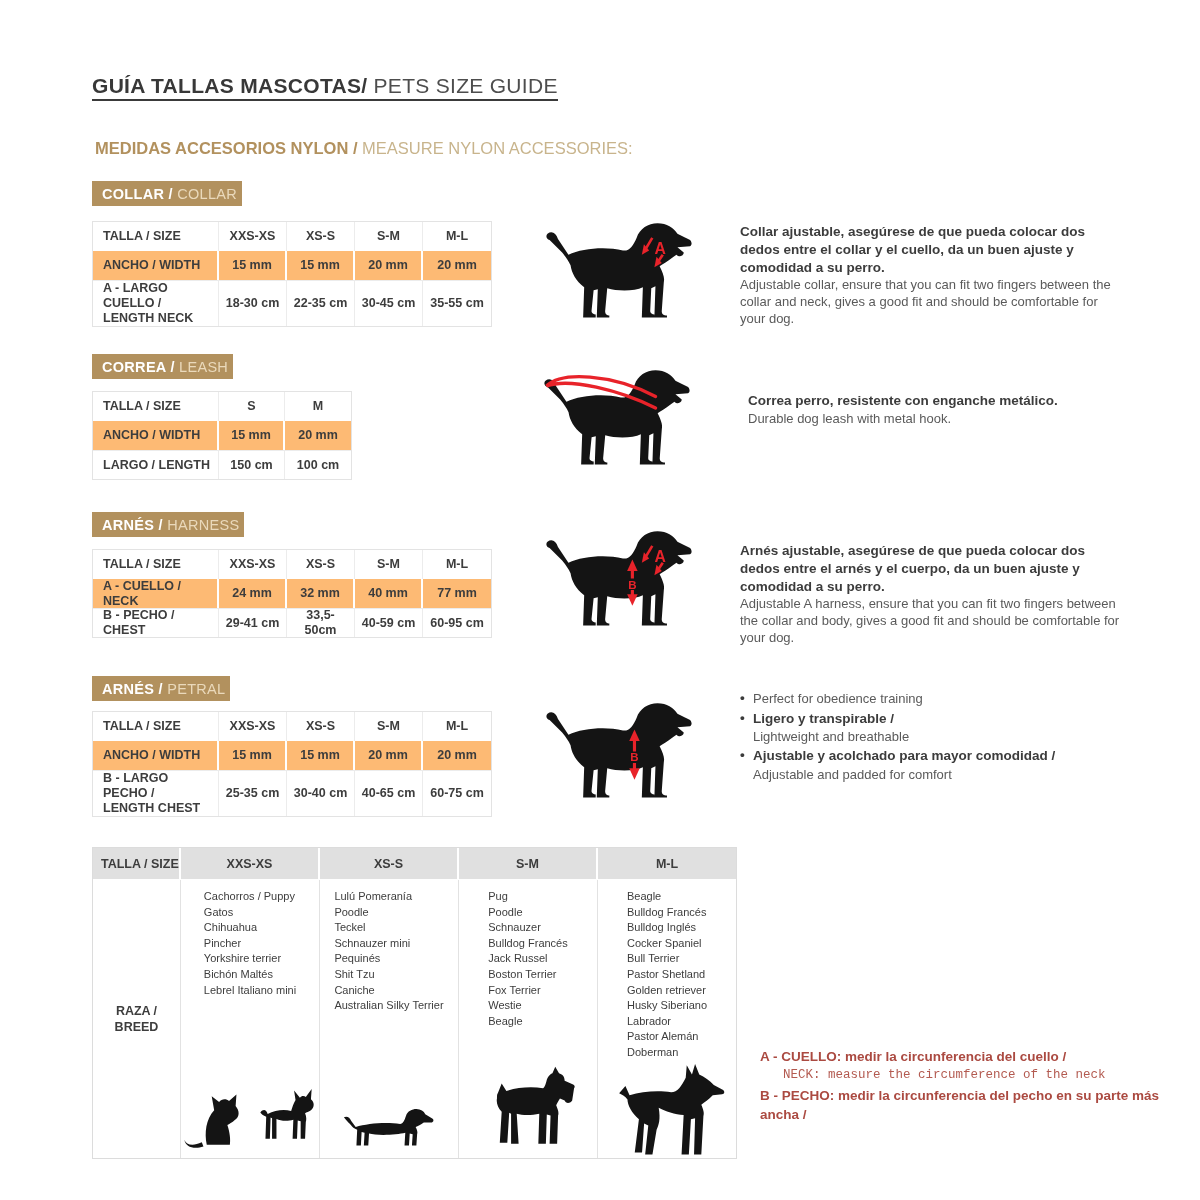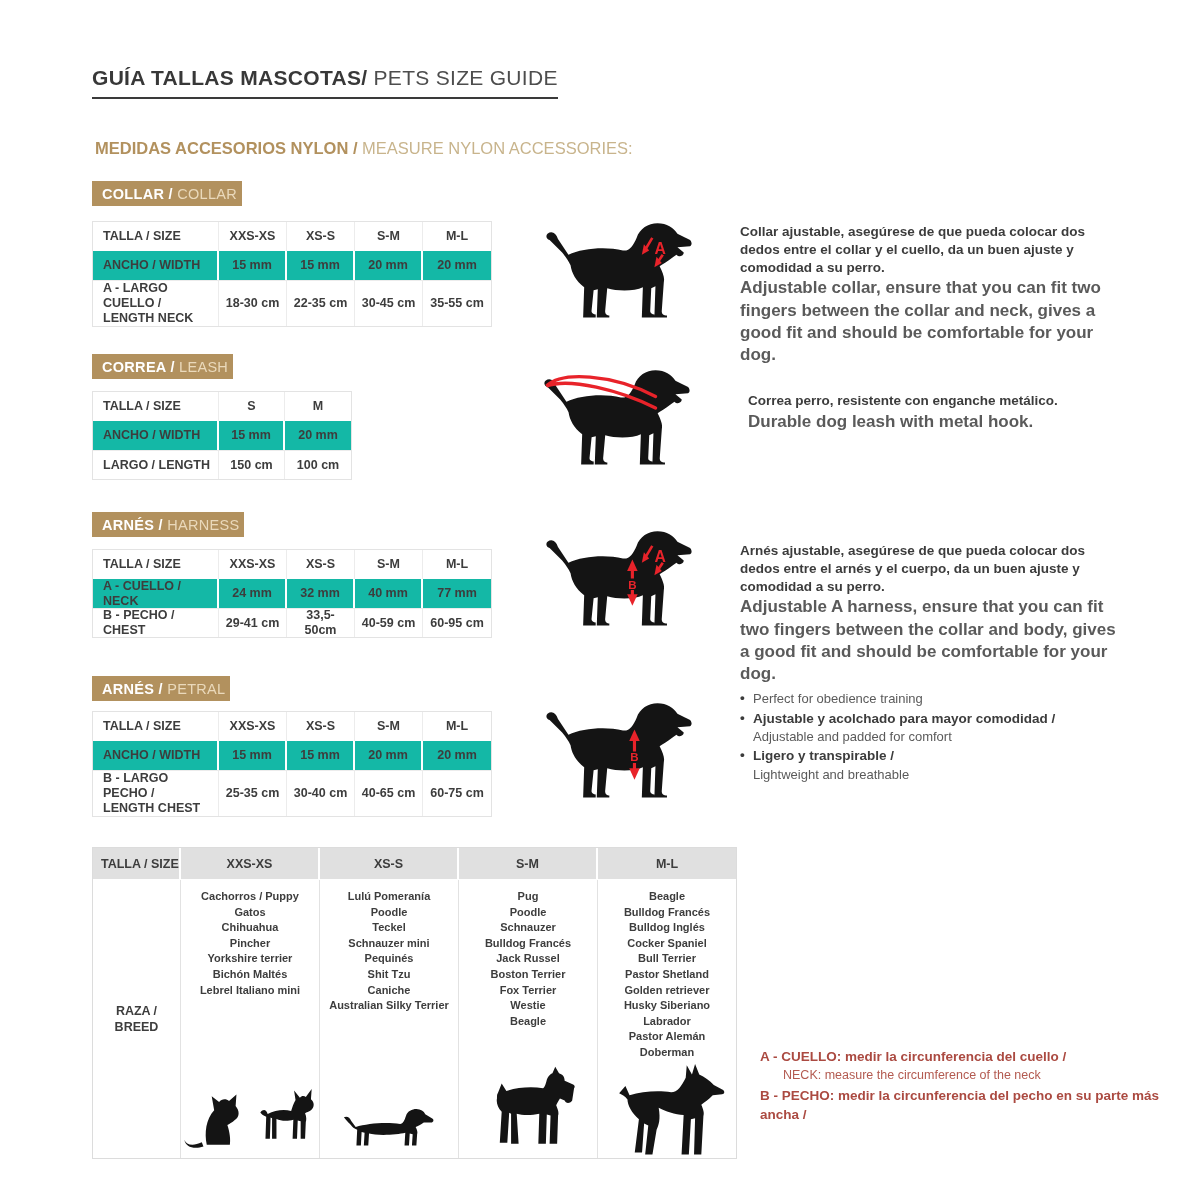--- a/index.html
+++ b/index.html
@@ -4,22 +4,22 @@
 <style>
   * { box-sizing: border-box; margin: 0; padding: 0; }
   body {
     width: 1200px; height: 1200px; background: #fff;
     font-family: "Liberation Sans", sans-serif; color: #3d3d3d;
   }
   .canvas { position: relative; width: 1200px; height: 1200px; overflow: hidden; background:#fff; }
   .abs { position: absolute; }
 
   
-  .title { left: 92px; top: 66px; font-size: 21px; letter-spacing: .3px;
-           border-bottom: 2px solid #3a3a3a; padding-bottom: 7px; }
+  .title { left: 92px; top: 74px; font-size: 21px; letter-spacing: .3px;
+           border-bottom: 2px solid #3a3a3a; padding-bottom: 1px; }
   .title-es { font-weight: 700; color: #383838; }
   .title-en { font-weight: 400; color: #4d4d4d; }
 
   
   .subtitle { left: 95px; top: 139px; font-size: 16.5px; }
   .subtitle-es { font-weight: 700; color: #b2915e; }
   .subtitle-en { font-weight: 400; color: #c8b48c; }
 
   
   .badge { background: #b2915e; padding: 5px 5px 4px 10px; font-size: 14.5px; letter-spacing: .3px; }
@@ -31,27 +31,27 @@
   .tbl5 { grid-template-columns: 126px repeat(4, 68px); }
   .tbl3 { grid-template-columns: 126px repeat(2, 66px); }
   .rows-tall  { grid-template-rows: 29px 29px 46px; }
   .rows-equal { grid-template-rows: 29px 29px 29px; }
   .cell { display: flex; align-items: center; justify-content: center; text-align: center;
           border-right: 1px solid #ececec; border-top: 1px solid #ececec;
           white-space: pre-line; line-height: 1.18; padding: 1px 4px; }
   .cell.r0 { border-top: none; }
   .cell.last { border-right: none; }
   .cell.lbl { justify-content: flex-start; text-align: left; padding-left: 10px; }
-  .cell.gray { background: #14b8a6; border-right: 2px solid #fff; border-top: none; }
+  .cell.gray { background: #fdba74; border-right: 2px solid #fff; border-top: none; }
   .cell.gray.last { border-right: none; }
 
   
   .desc { width: 385px; }
   .desc-es { font-weight: 700; font-size: 13.5px; color: #3c3c3c; line-height: 1.32; }
-  .desc-en { font-weight: 700; font-size: 17px;   color: #5a5a5a; line-height: 1.3; margin-top: 1px; }
+  .desc-en { font-weight: 400; font-size: 13px;   color: #5a5a5a; line-height: 1.3; margin-top: 1px; }
 
   
   .bullets { width: 400px; }
   .bullet-item { position: relative; padding-left: 13px; margin-bottom: 2px; }
   .bullet-item::before { content: "\2022"; position: absolute; left: 0; top: 0;
                          color: #3c3c3c; font-weight: 700; font-size: 13.5px; }
   .b-es { font-weight: 700; font-size: 13.5px; color: #3c3c3c; line-height: 1.35; }
   .b-en { font-weight: 400; font-size: 13px;   color: #5a5a5a; line-height: 1.35; }
 
   
@@ -60,30 +60,30 @@
   .bh { background: #e0e0e0; border-right: 2px solid #fff; border-bottom: 1px solid #fff;
         display: flex; align-items: center; justify-content: center;
         font-weight: 700; font-size: 12.5px; }
   .bh.lblh { justify-content: flex-start; padding-left: 8px; }
   .bh.last { border-right: none; }
   .bc { border-right: 1px solid #e2e2e2; display: flex; flex-direction: column;
         justify-content: space-between; align-items: center; }
   .bc.last { border-right: none; }
   .bc.razacell { justify-content: center; font-weight: 700; font-size: 12.5px;
                  text-align: center; white-space: pre-line; line-height: 1.3; }
-  .breedlist { font-weight: 700; font-size: 11px; line-height: 15.6px; text-align: center;
+  .breedlist { font-weight: 400; font-size: 11px; line-height: 15.6px; text-align: left;
                white-space: pre-line; padding-top: 9px; }
   .sils { display: flex; align-items: flex-end; justify-content: center; gap: 5px;
           padding-bottom: 3px; }
 
   
   .notes { width: 430px; }
   .note { margin-bottom: 3px; }
   .note-es { color: #ab4a41; font-weight: 700; font-size: 13.5px; line-height: 1.4; }
-  .note-en { color: #b35a50; font-weight: 400; font-size: 12.5px; line-height: 1.35; margin-left: 23px; }
+  .note-en { color: #b35a50; font-weight: 400; font-size: 12.5px; line-height: 1.35; margin-left: 23px; font-family: Liberation Mono, monospace; }
 
   .dog { overflow: visible; }
   svg text { font-family: "Liberation Sans", sans-serif; }
 </style>
 </head>
 <body>
 
 <div class="canvas">
 
   <svg width="0" height="0" style="position:absolute" aria-hidden="true">
@@ -225,26 +225,26 @@
       <path d="M90,38 L90,51 M90,62 L90,70" stroke="#e8232a" stroke-width="3" fill="none"></path>
       <polygon points="85,67 90,78 95,67" fill="#e8232a"></polygon>
       <text x="86" y="60" font-size="11" font-weight="bold" fill="#e8232a">B</text>
     </g>
   </svg>
   <div class="abs bullets" style="left:740px; top:690px;">
     <div class="bullet-item">
       <div class="b-en">Perfect for obedience training</div>
     </div>
     <div class="bullet-item">
+      <div class="b-es">Ligero y transpirable /</div>
+      <div class="b-en">Lightweight and breathable</div>
+    </div>
+    <div class="bullet-item">
       <div class="b-es">Ajustable y acolchado para mayor comodidad /</div>
       <div class="b-en">Adjustable and padded for comfort</div>
-    </div>
-    <div class="bullet-item">
-      <div class="b-es">Ligero y transpirable /</div>
-      <div class="b-en">Lightweight and breathable</div>
     </div>
   </div>
 
   <div class="abs breeds" style="left:92px; top:847px;">
     <div class="bh lblh">TALLA /  SIZE</div>
     <div class="bh">XXS-XS</div>
     <div class="bh">XS-S</div>
     <div class="bh">S-M</div>
     <div class="bh last">M-L</div>
 

